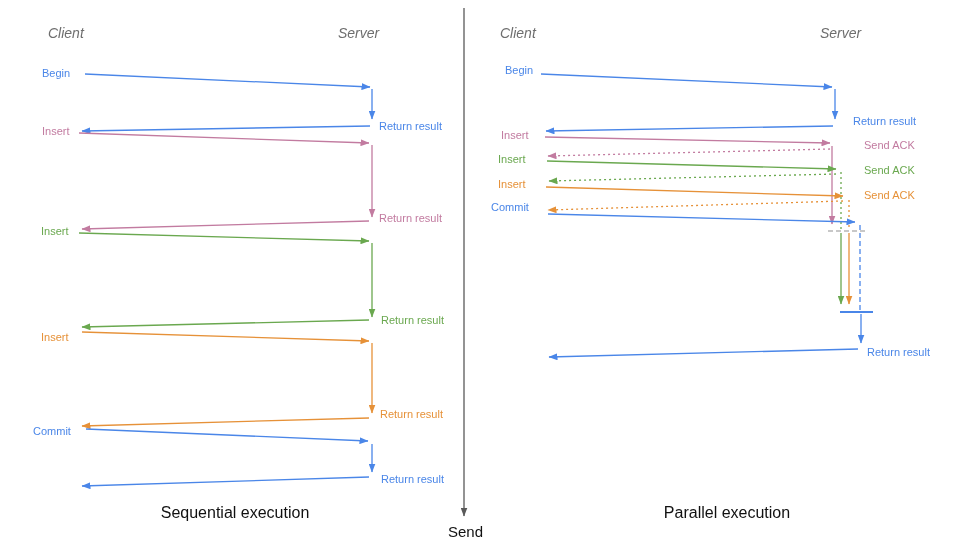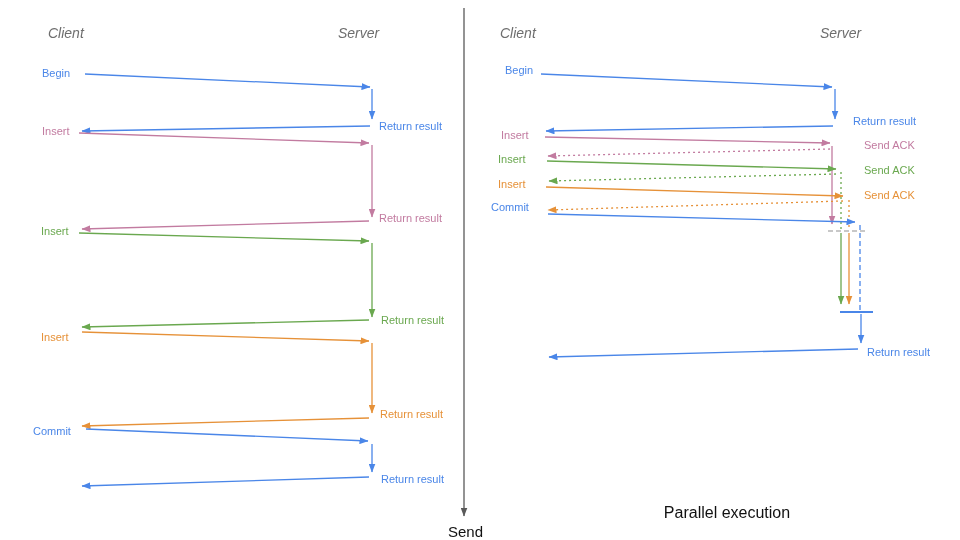--- a/index.html
+++ b/index.html
@@ -129,20 +129,21 @@
   <div class="lbl t-green" style="left:41px;top:231px">Insert</div>
   <div class="lbl t-orange" style="left:41px;top:337px">Insert</div>
   <div class="lbl t-blue" style="left:33px;top:431px">Commit</div>
 
   <div class="lbl t-blue" style="left:379px;top:126px">Return result</div>
   <div class="lbl t-pink" style="left:379px;top:218px">Return result</div>
   <div class="lbl t-green" style="left:381px;top:320px">Return result</div>
   <div class="lbl t-orange" style="left:380px;top:414px">Return result</div>
   <div class="lbl t-blue" style="left:381px;top:479px">Return result</div>
 
+  <div class="lbl caption" style="left:235px;top:513px">Sequential execution</div>
 
   <div class="lbl head" style="left:500px;top:33px">Client</div>
   <div class="lbl head" style="left:820px;top:33px">Server</div>
 
   <div class="lbl t-blue" style="left:505px;top:70px">Begin</div>
   <div class="lbl t-pink" style="left:501px;top:135px">Insert</div>
   <div class="lbl t-green" style="left:498px;top:159px">Insert</div>
   <div class="lbl t-orange" style="left:498px;top:184px">Insert</div>
   <div class="lbl t-blue" style="left:491px;top:207px">Commit</div>
 

